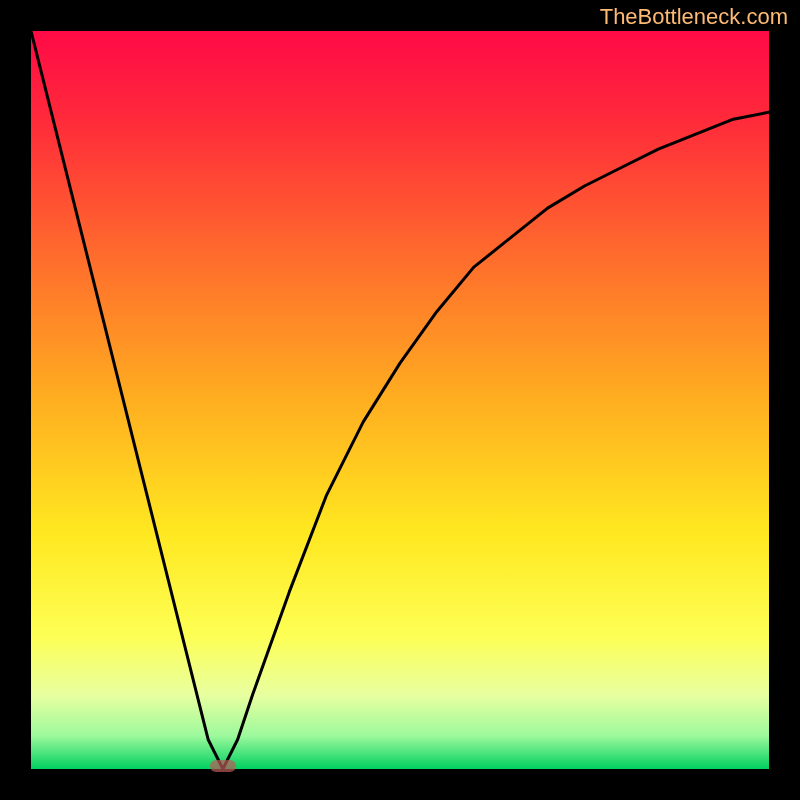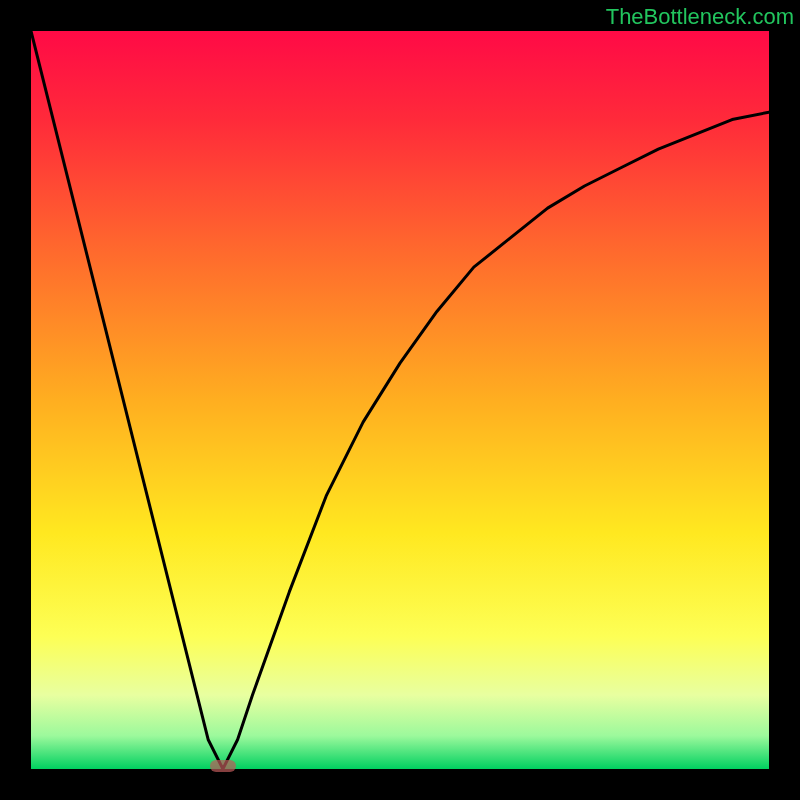--- a/index.html
+++ b/index.html
@@ -33,22 +33,22 @@
   }
   .curve-svg {
     position: absolute;
     top: 0; left: 0;
     width: 100%;
     height: 100%;
   }
   .watermark {
     position: absolute;
     top: 4px;
-    right: 6px;
-    color: #22c55e;
+    right: 12px;
+    color: #fdba74;
     font-size: 22px;
     font-weight: 500;
     user-select: none;
   }
   .marker {
     position: absolute;
     width: 26px;
     height: 12px;
     border-radius: 6px;
     background: rgba(190, 90, 90, 0.7);

